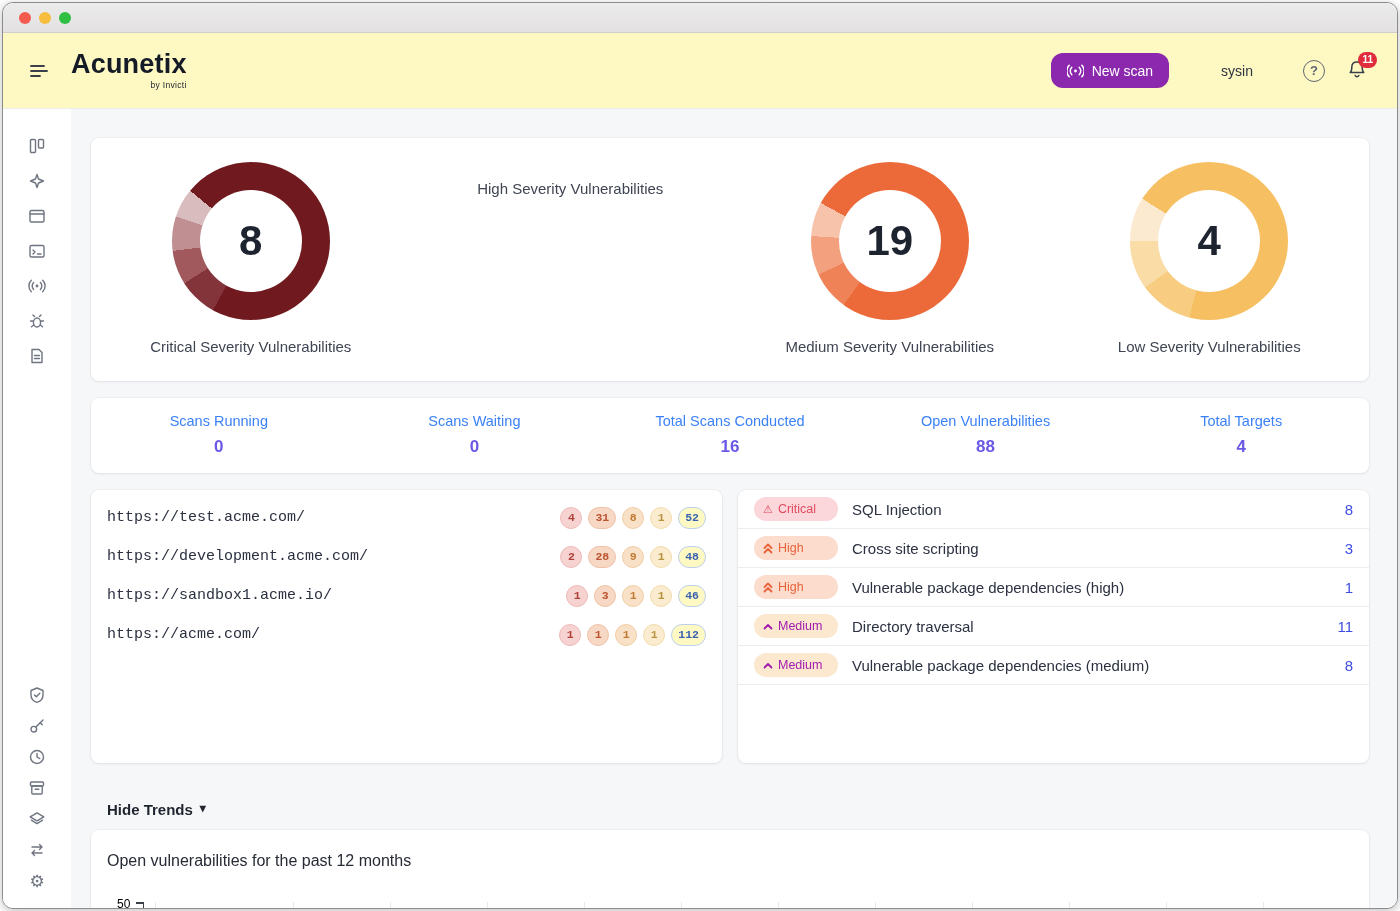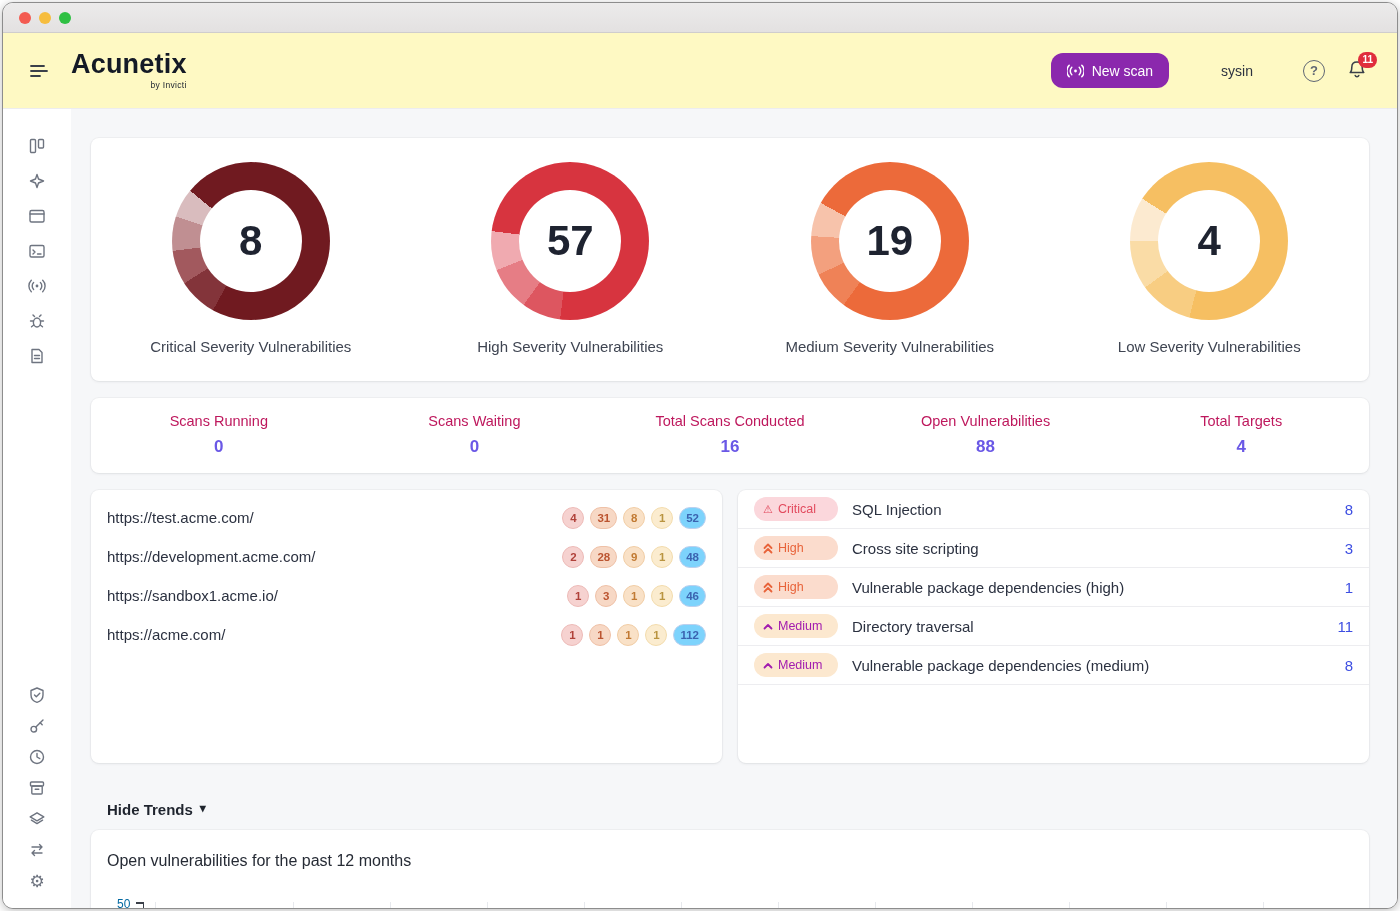--- a/index.html
+++ b/index.html
@@ -52,38 +52,38 @@
                  align-items:center; justify-content:center; }
   .donut-value { font-size:42px; font-weight:700; color:#1e2330; }
   .donut-critical { background:conic-gradient(#701a20 0 58%, #83343a 58% 66%, #a2595e 66% 73%, #c08f92 73% 80%, #d9bcbe 80% 86%, #701a20 86% 100%); }
   .donut-high     { background:conic-gradient(#d7343f 0 52%, #dd5660 52% 60%, #e67d85 60% 69%, #f0aab0 69% 77%, #d7343f 77% 100%); }
   .donut-medium   { background:conic-gradient(#ec6a3a 0 60%, #ef8257 60% 68%, #f3a07e 68% 76%, #f7c3ab 76% 83%, #ec6a3a 83% 100%); }
   .donut-low      { background:conic-gradient(#f6bf62 0 54%, #f8cd82 54% 65%, #fadca6 65% 75%, #fcead0 75% 84%, #f6bf62 84% 100%); }
   .donut-label { margin-top:18px; font-size:15px; color:#3f4552; }
   
   .stats-bar { margin-top:17px; display:flex; padding:15px 0 16px 0; }
   .stat { flex:1; text-align:center; }
-  .stat-label { font-size:14.5px; color:#be185d; }
+  .stat-label { font-size:14.5px; color:#3b82f6; }
   .stat-value { margin-top:8px; font-size:17px; font-weight:700; color:#6a58e6; cursor:pointer; }
   
   .cols { display:flex; gap:16px; margin-top:17px; }
   .col-card { flex:1; height:273px; overflow:hidden; }
   .card-head { padding:15px 16px 14px 16px; border-bottom:1px solid #ededf0; }
   .card-title { font-size:16.5px; color:#262b35; }
-  .target-rows { padding-top:8px; }
+  .target-rows { padding-top:8px;font-family:Liberation Mono, monospace; }
   .target-row { display:flex; align-items:center; padding:8px 16px; height:39px; cursor:pointer; }
   .target-url { font-size:15px; color:#2b3140; }
   .badges { margin-left:auto; display:flex; gap:6px; }
   .tb { min-width:22px; height:22px; border-radius:11px; padding:0 6px; font-size:11.5px; font-weight:700;
         line-height:20px; text-align:center; border:1px solid transparent; }
   .tb-c { background:#f6d2d0; border-color:#edbbb8; color:#b0413a; }
   .tb-h { background:#f7d8c5; border-color:#efc1a7; color:#bb5430; }
   .tb-m { background:#f9e1c7; border-color:#f1cda5; color:#c17a33; }
   .tb-l { background:#fbeccf; border-color:#f3dcad; color:#b99440; }
-  .tb-i { background:#7dd3fc; border-color:#bcd0ee; color:#3b63b0; }
+  .tb-i { background:#fef9c3; border-color:#bcd0ee; color:#3b63b0; }
   .vuln-row { display:flex; align-items:center; padding:0 16px; height:39px; border-bottom:1px solid #ededf0; cursor:pointer; }
   .pill { display:inline-flex; align-items:center; gap:5px; border-radius:13px; height:24px;
           padding:0 11px 0 9px; font-size:12.5px; width:84px; justify-content:flex-start; }
   .pill-critical { background:#fbd7dc; color:#e24a5e; }
   .pill-high     { background:#fbdccd; color:#e8633a; }
   .pill-medium   { background:#fce8cf; color:#a21caf; }
   .pill .icn { font-size:11px; line-height:1; display:inline-flex; }
   .pill svg { stroke:currentColor; fill:none; stroke-width:1.8; stroke-linecap:round; stroke-linejoin:round; }
   .vuln-name { margin-left:14px; font-size:15px; color:#2b3140; }
   .vuln-count { margin-left:auto; font-size:15px; color:#3d4ee2; }
@@ -91,21 +91,21 @@
   .trends-toggle { margin:38px 0 0 16px; border:none; background:none; font-family:inherit;
                    font-size:15px; font-weight:700; color:#1f242e; cursor:pointer; display:flex;
                    gap:7px; }
   .caret { font-size:12px; color:#1f242e; }
   .chart-card { margin-top:12px; padding:22px 16px 0 16px; height:300px; }
   .chart-title { font-size:16px; color:#262b35; }
   .plot-wrap { position:relative; margin:32px 4px 0 36px; height:220px; }
   .plot { position:absolute; left:0; top:0; right:0; bottom:0; border-left:1.5px solid #3b4049;
           background-image:repeating-linear-gradient(90deg, transparent 0 96px, #e7e9ed 96px 97px);
           background-position:53px 0; }
-  .y-tick-label { position:absolute; left:-26px; top:-5px; font-size:12px; color:#0369a1; }
+  .y-tick-label { position:absolute; left:-26px; top:-5px; font-size:12px; color:#000000; }
   .y-tick-mark { position:absolute; left:-7px; top:0; width:7px; height:1.5px; background:#3b4049; }
 </style>
 </head>
 <body>
 
 <div class="window">
 
   <div class="titlebar">
     <span class="tl tl-close"></span>
     <span class="tl tl-min"></span>
@@ -258,25 +258,20 @@
       <div class="card severity-card">
         <div class="sev-cell">
           <div class="donut donut-critical">
             <div class="donut-inner">
                 <span class="donut-value">8</span>
               </div>
           </div>
           <div class="donut-label">Critical Severity Vulnerabilities</div>
         </div>
         <div class="sev-cell">
-          <div class="donut donut-high">
-            <div class="donut-inner">
-                <span class="donut-value">57</span>
-              </div>
-          </div>
           <div class="donut-label">High Severity Vulnerabilities</div>
         </div>
         <div class="sev-cell">
           <div class="donut donut-medium">
             <div class="donut-inner">
                 <span class="donut-value">19</span>
               </div>
           </div>
           <div class="donut-label">Medium Severity Vulnerabilities</div>
         </div>

